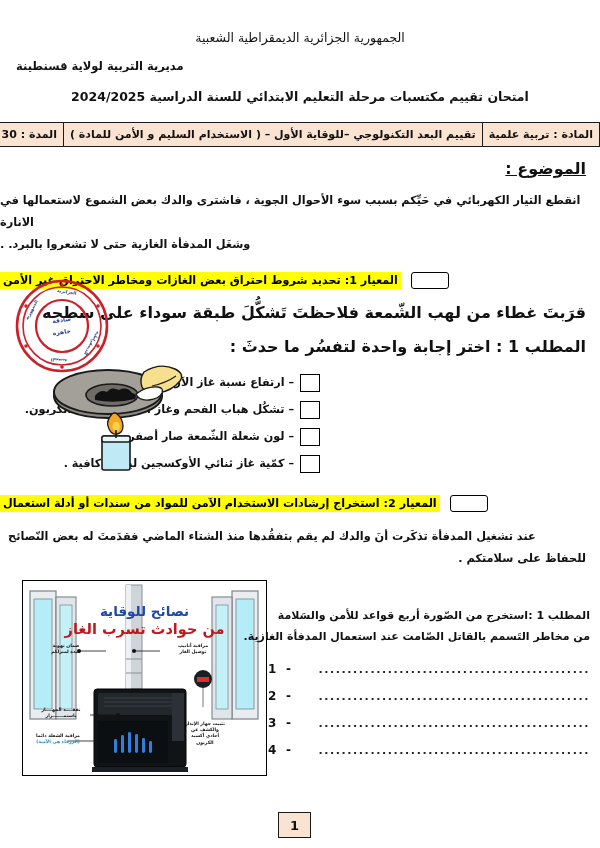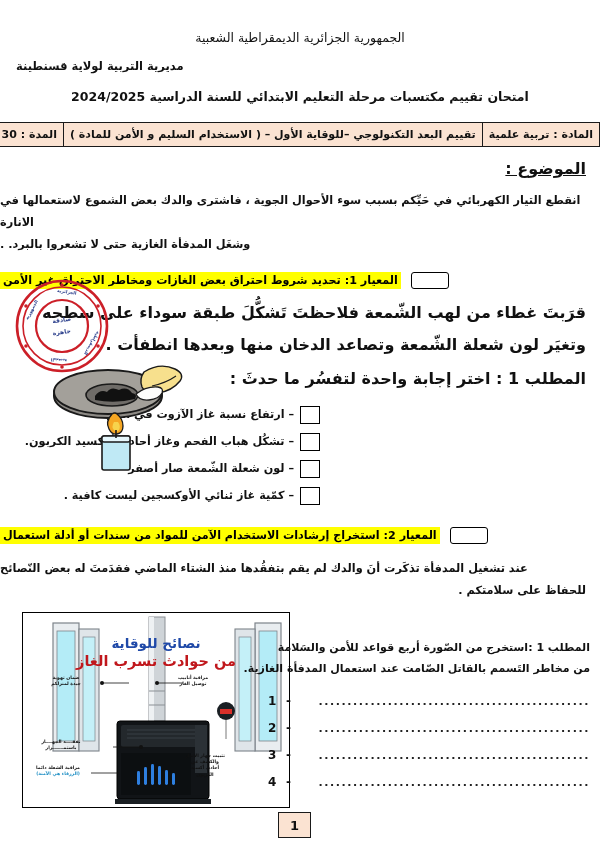--- a/index.html
+++ b/index.html
@@ -179,35 +179,35 @@
   }
   .option-checkbox {
     width: 20px; height: 18px;
     border: 1.5px solid #000;
     background: #fff;
     margin-right: 12px;
     flex: none;
   }
 
   
-  #scenario-2 { margin-top: 14px; }
+  #scenario-2 { margin-top: 14px; padding-left: 8px; }
   #scenario-2-b { text-align: right; }
 
   
   #lower-section {
     position: relative;
     margin-top: 10px;
     height: 210px;
   }
   #poster {
     position: absolute;
     right: auto;
     left: 22px;
     top: 0px;
-    width: 268px;
+    width: 245px;
     height: 196px;
     border: 1.5px solid #000;
     background: #ffffff;
     overflow: hidden;
   }
   #task-2-block {
     position: absolute;
     right: 10px;
     top: 26px;
     width: 322px;
@@ -356,21 +356,20 @@
       <path d="M74 70 q-3 5 0 8 q3 3 5 0 q2 -4 -1 -8 z" fill="#f7d34d"></path>
 
       <rect x="62" y="84" width="28" height="34" rx="2" fill="#bfe9f5" stroke="#1a1a1a" stroke-width="1.6"></rect>
       <rect x="62" y="84" width="28" height="6" rx="2" fill="#e6f7fc" stroke="#1a1a1a" stroke-width="1.4"></rect>
       <line x1="76" y1="78" x2="76" y2="86" stroke="#1a1a1a" stroke-width="1.6"></line>
     </svg>
   </div>
 
   <div id="question-block">
     <div class="q-line">قرَبتَ غطاء من لهب الشّمعة فلاحظتَ تَشكُّلَ طبقة سوداء على سطحه</div>
-    <div class="q-line">وتغيَر لون شعلة الشّمعة وتصاعد الدخان منها وبعدها انطفأت .</div>
     <div class="q-line" id="task-1">المطلب 1 : اختر إجابة واحدة لتفسُر ما حدثَ :</div>
   </div>
 
   <div id="options-list">
     <div class="option-row">
       <div class="option-text">–  ارتفاع نسبة غاز الآزوت في الهواء</div>
       <div class="option-checkbox"></div>
     </div>
     <div class="option-row">
       <div class="option-text">– تشكُل هباب الفحم وغاز أحادي أوكسيد الكربون.</div>

